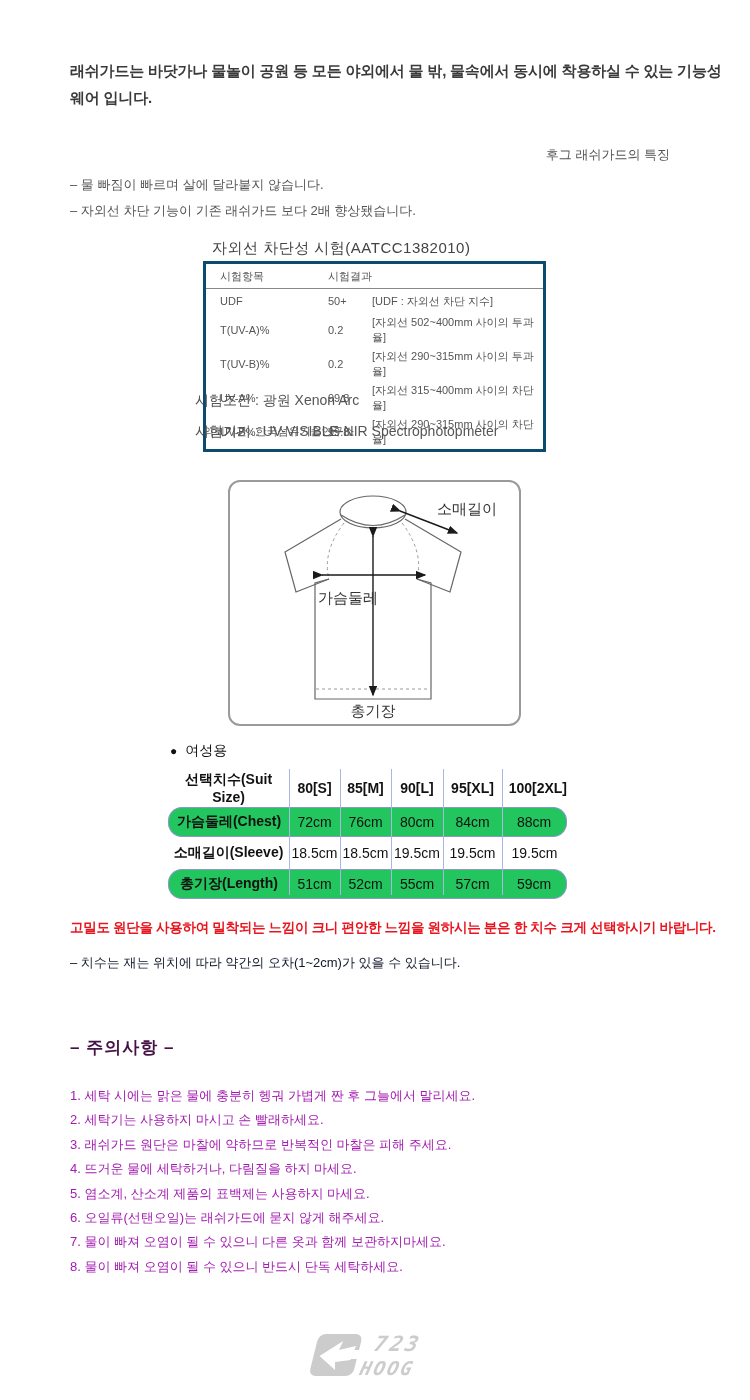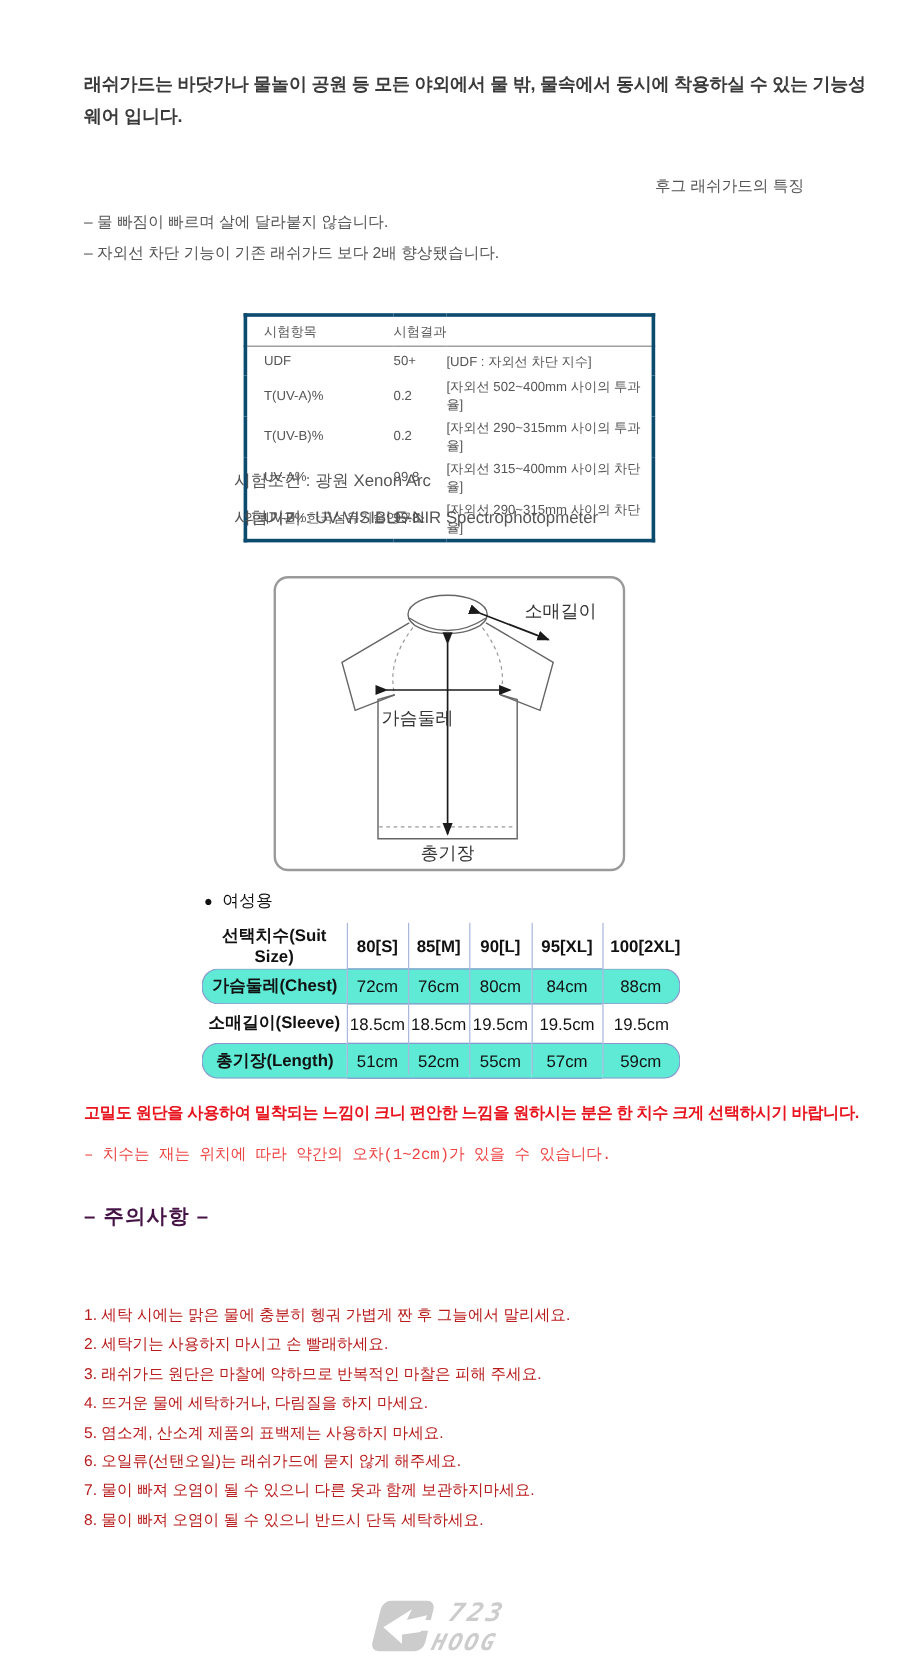--- a/index.html
+++ b/index.html
@@ -35,54 +35,55 @@
 
   
   .bullet-line{position:absolute;left:170px;top:742px;font-size:14px;color:#111;}
   .bullet-line .dot{font-size:12px;margin-right:8px;}
   .size-wrap{position:absolute;left:168px;top:769px;width:399px;height:126px;}
   .size-table{border-collapse:separate;border-spacing:0 2px;width:399px;table-layout:fixed;}
   .size-table td,.size-table th{text-align:center;vertical-align:middle;font-size:14px;color:#111;
       height:28px;padding:0;background:transparent;}
   .size-table th{font-weight:bold;}
   .size-table .row-label{font-weight:bold;}
-  .size-table tr.hl td{background:#5eead4;border-top:1px solid #8a96cc;border-bottom:1px solid #8a96cc;height:28px;}
+  .size-table tr.hl td{background:#22c55e;border-top:1px solid #8a96cc;border-bottom:1px solid #8a96cc;height:28px;}
   .size-table tr.hl td:first-child{border-left:1px solid #8a96cc;border-radius:14px 0 0 14px;}
   .size-table tr.hl td:last-child{border-right:1px solid #8a96cc;border-radius:0 14px 14px 0;}
   .v-line{position:absolute;top:0;width:1px;height:126px;background:#aab6de;z-index:3;}
 
   
   .fit-notice{position:absolute;left:70px;top:919px;width:660px;font-size:13.5px;font-weight:bold;
               color:#e8141e;letter-spacing:-0.3px;}
-  .disclaimers{position:absolute;left:70px;top:956px;width:640px;font-size:13px;color:#ef4444;font-family:Liberation Mono, monospace;}
+  .disclaimers{position:absolute;left:70px;top:956px;width:640px;font-size:13px;color:#0f172a;}
   .disclaimers .d-item{margin-bottom:12px;line-height:14px;}
 
   
-  .caution-title{position:absolute;left:70px;top:1002px;font-size:17px;font-weight:bold;
+  .caution-title{position:absolute;left:70px;top:1036px;font-size:17px;font-weight:bold;
                  color:#451245;letter-spacing:1px;}
-  .caution-list{position:absolute;left:70px;top:1086px;width:640px;font-size:13px;color:#b91c1c;}
+  .caution-list{position:absolute;left:70px;top:1086px;width:640px;font-size:13px;color:#a21caf;}
   .caution-list .c-item{height:24.4px;line-height:20px;}
 
   
   .logo-wrap{position:absolute;left:0;top:1326px;width:750px;text-align:center;}
   .logo-wrap svg{display:inline-block;}
 </style>
 </head>
 <body>
 
 <div class="page">
 
   <div class="intro">래쉬가드는 바닷가나 물놀이 공원 등 모든 야외에서 물 밖, 물속에서 동시에 착용하실 수 있는 기능성 웨어 입니다.</div>
 
   <div class="features">
     <div class="f-title">후그 래쉬가드의 특징</div>
     <div class="f-item">– 물 빠짐이 빠르며 살에 달라붙지 않습니다.</div>
     <div class="f-item">– 자외선 차단 기능이 기존 래쉬가드 보다 2배 향상됐습니다.</div>
   </div>
 
+  <div class="uv-title">자외선 차단성 시험(AATCC1382010)</div>
   <table class="uv-table">
     <tbody>
         <tr>
       <th class="c-item">시험항목</th>
       <th class="c-res">시험결과</th>
       <th></th>
     </tr>
     <tr>
       <td class="c-item">UDF</td>
       <td class="c-res">50+</td>

